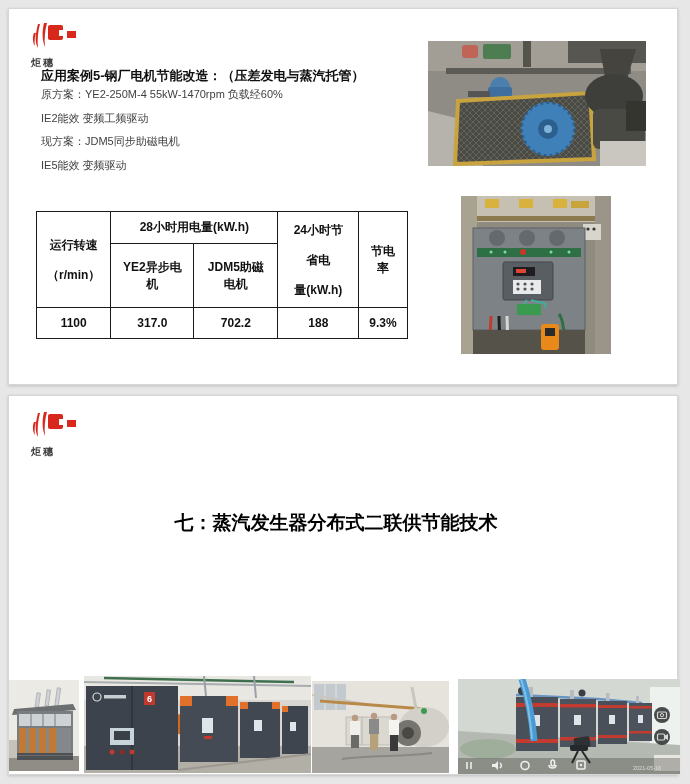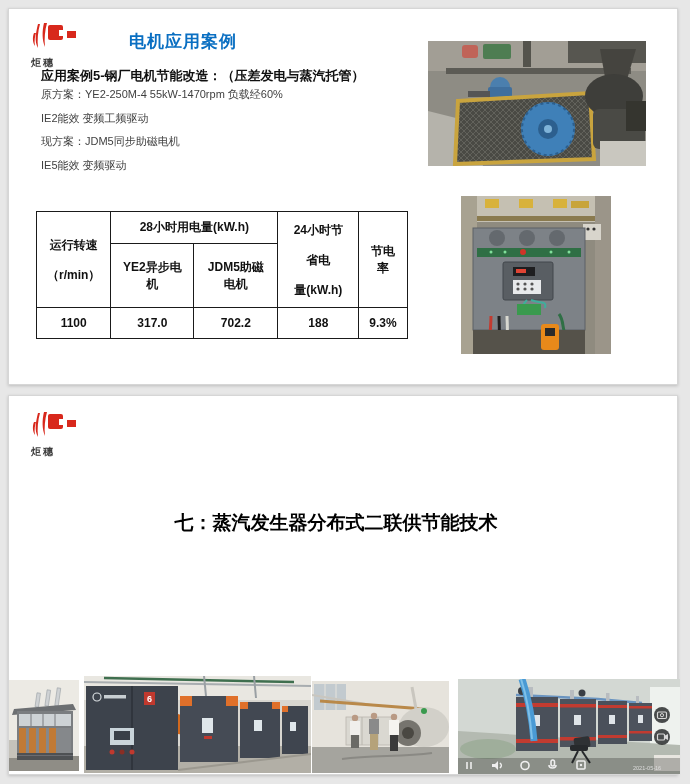--- a/index.html
+++ b/index.html
@@ -44,21 +44,20 @@
       <path d="M7,3 C5,11 3,20 7,27 C6,19 7,10 9,3 Z" fill="#d8281c"></path>
       <path d="M13,2 C11,10 11,19 14,26 C13,18 14,9 16,2 Z" fill="#d8281c"></path>
       <path d="M3,12 C1,17 2,22 4,25 C3,20 4,15 5,12 Z" fill="#d8281c"></path>
       <rect x="17" y="4" width="15" height="15" rx="2" fill="#d8281c"></rect>
       <rect x="28" y="9" width="6" height="6" fill="#ffffff"></rect>
       <rect x="36" y="10" width="9" height="7" fill="#d8281c"></rect>
     </svg>
     <div class="logo-text">炬穗</div>
   </div>
 
-  <div class="abs s1-title">电机应用案例</div>
 
   <div class="abs s1-heading">应用案例5-钢厂电机节能改造：（压差发电与蒸汽托管）</div>
 
   <div class="abs s1-body">
     <div>原方案：YE2-250M-4 55kW-1470rpm  负载经60%</div>
     <div>IE2能效 变频工频驱动</div>
     <div>现方案：JDM5同步助磁电机</div>
     <div>IE5能效 变频驱动</div>
   </div>
 

